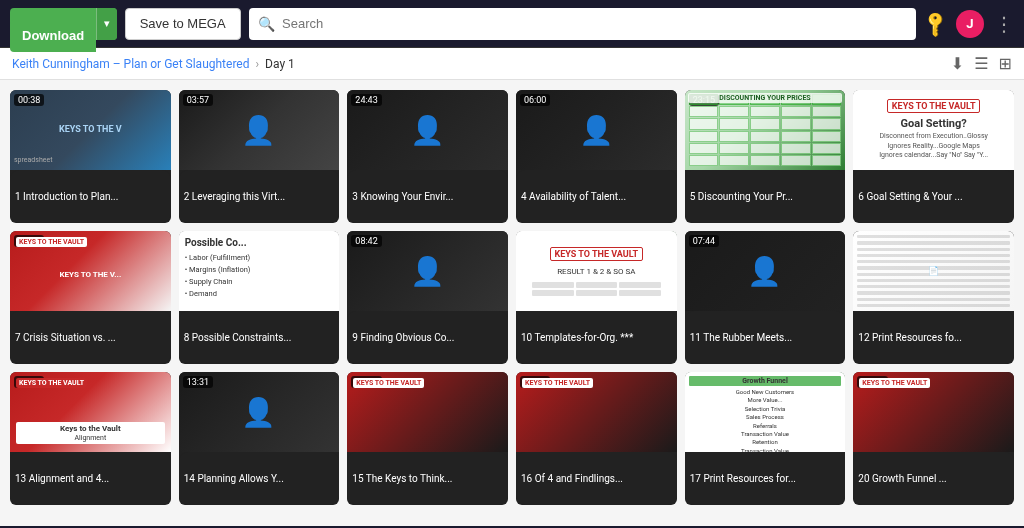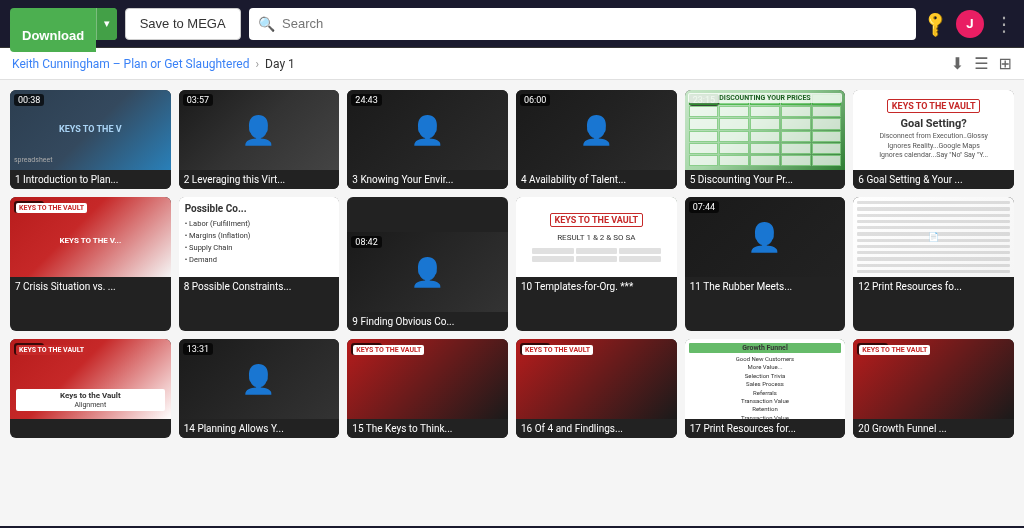--- a/index.html
+++ b/index.html
@@ -187,27 +187,28 @@
     }
 
     .thumb-image {
       width: 100%;
       height: 80px;
       position: relative;
       overflow: hidden;
     }
 
     .thumb-label {
-      padding: 4px 5px;
+      padding: 21px 5px;
       font-size: 10px;
       color: #fff;
       background: #222;
       white-space: nowrap;
       overflow: hidden;
       text-overflow: ellipsis;
+      border-radius: 9px;
     }
 
     .duration-badge {
       position: absolute;
       top: 4px;
       left: 4px;
       background: rgba(0,0,0,0.7);
       color: #fff;
       font-size: 9px;
       padding: 1px 4px;
@@ -216,21 +217,21 @@
 
     
     .t1 { background: linear-gradient(135deg, #2c3e50 0%, #34495e 50%, #2980b9 100%); }
     .t2 { background: linear-gradient(135deg, #1a1a1a 0%, #333 50%, #444 100%); }
     .t3 { background: linear-gradient(135deg, #1a1a1a 0%, #2c2c2c 100%); }
     .t4 { background: linear-gradient(135deg, #1a1a1a 0%, #222 50%, #2c2c2c 100%); }
     .t5 { background: linear-gradient(135deg, #c8e6c9 0%, #a5d6a7 40%, #2e7d32 100%); }
     .t6 { background: linear-gradient(135deg, #fff 0%, #f5f5f5 50%, #e0e0e0 100%); }
     .t7 { background: linear-gradient(135deg, #b71c1c 0%, #c62828 40%, #f5f5f5 100%); }
     .t8 { background: linear-gradient(135deg, #fff 0%, #f0f0f0 100%); }
-    .t9 { background: linear-gradient(135deg, #1a1a1a 0%, #333 100%); margin-top: 35px; }
+    .t9 { background: linear-gradient(135deg, #1a1a1a 0%, #333 100%); }
     .t10 { background: linear-gradient(135deg, #fff 0%, #e8f5e9 50%, #c8e6c9 100%); }
     .t11 { background: linear-gradient(135deg, #1a1a1a 0%, #222 100%); }
     .t12 { background: linear-gradient(135deg, #fff 0%, #f5f5f5 100%); }
     .t13 { background: linear-gradient(135deg, #b71c1c 0%, #c62828 40%, #fff 100%); }
     .t14 { background: linear-gradient(135deg, #1a1a1a 0%, #333 100%); }
     .t15 { background: linear-gradient(135deg, #b71c1c 0%, #1a1a1a 100%); }
     .t16 { background: linear-gradient(135deg, #b71c1c 0%, #1a1a1a 100%); }
     .t17 { background: linear-gradient(135deg, #e8f5e9 0%, #c8e6c9 50%, #a5d6a7 100%); }
     .t18 { background: linear-gradient(135deg, #b71c1c 0%, #1a1a1a 100%); }
 
@@ -579,20 +580,21 @@
           <div style="position:absolute; top:50%; left:50%; transform:translate(-50%,-50%); font-size:9px; color:#666; font-weight:bold;">📄</div>
         </div>
         <div class="thumb-label">12 Print Resources fo...</div>
       </div>
       <div class="video-thumb">
         <div class="thumb-image t13">
           <span class="duration-badge">11:35</span>
           <div class="kttv-logo" style="background:#c62828; color:#fff; border-color:#c62828;">KEYS TO THE VAULT</div>
           <div style="position:absolute; bottom:8px; left:6px; right:6px; background:#fff; border-radius:2px; padding:2px; font-size:8px; color:#333; font-weight:bold; text-align:center;">Keys to the Vault<br><span style="font-size:7px; font-weight:normal;">Alignment</span></div>
         </div>
+        <div class="thumb-label">13 Alignment and 4...</div>
       </div>
       <div class="video-thumb">
         <div class="thumb-image t14">
           <span class="duration-badge">13:31</span>
           <div class="thumb-person">👤</div>
         </div>
         <div class="thumb-label">14 Planning Allows Y...</div>
       </div>
       <div class="video-thumb">
         <div class="thumb-image t15">

